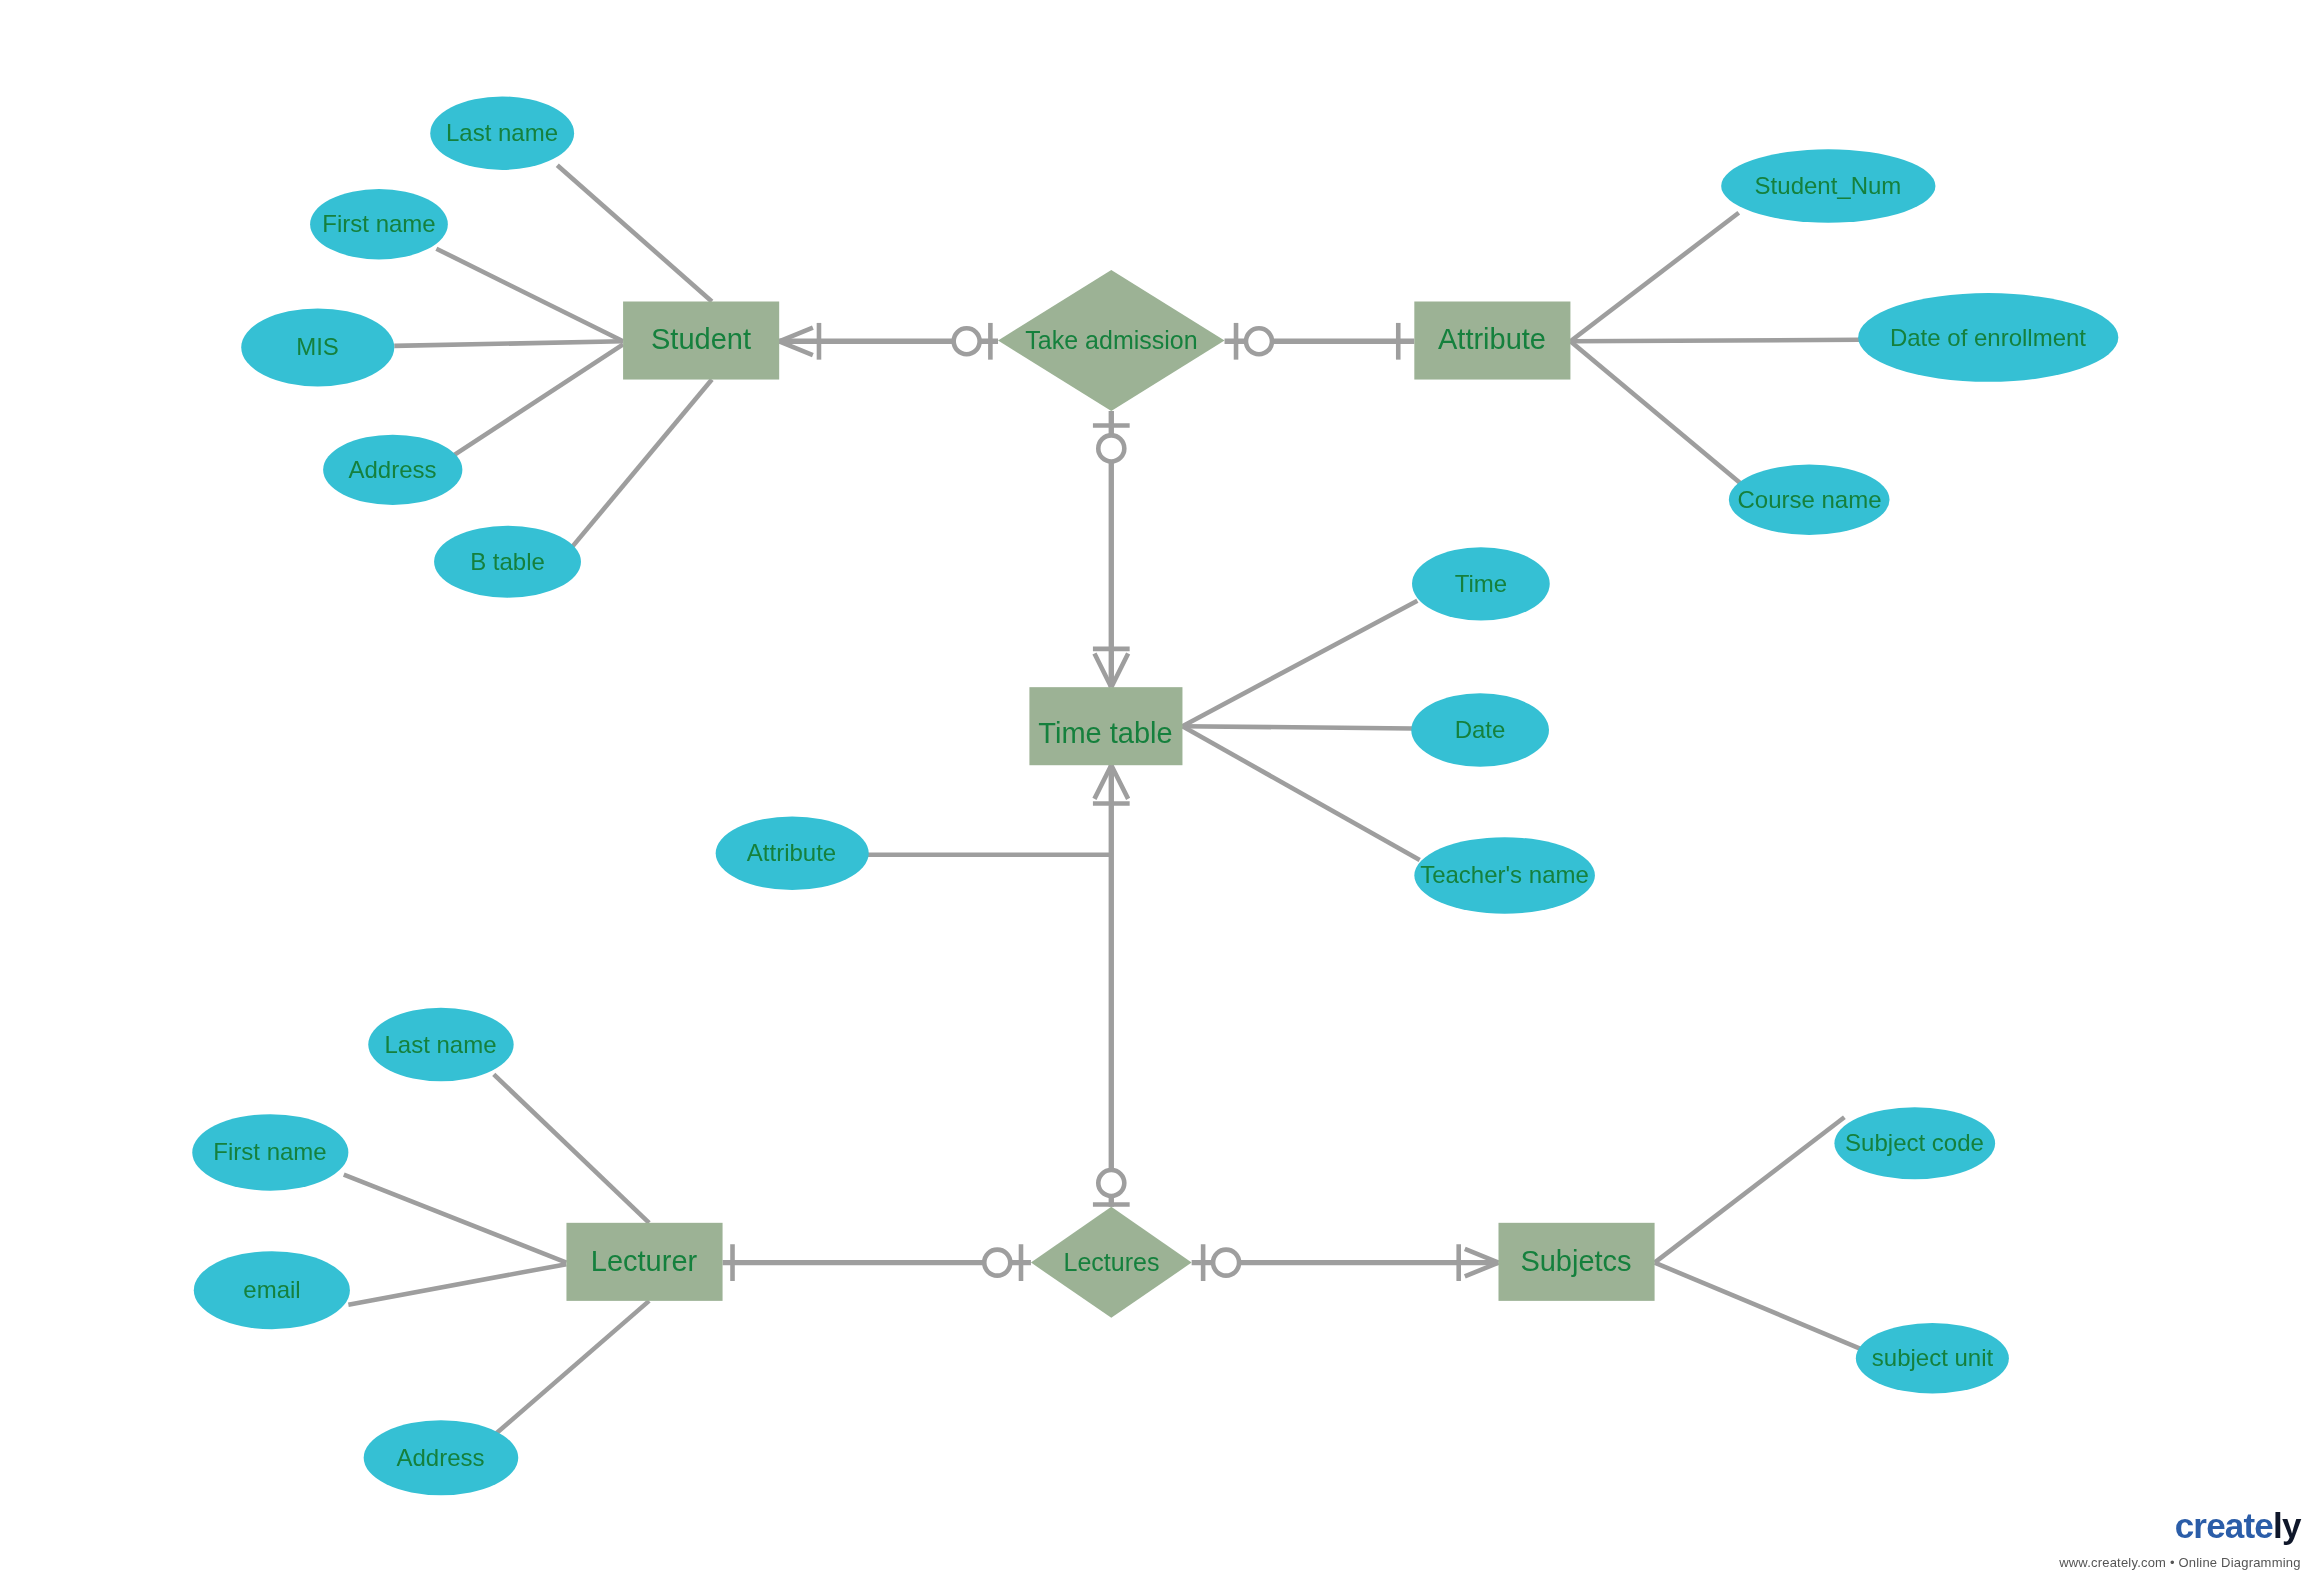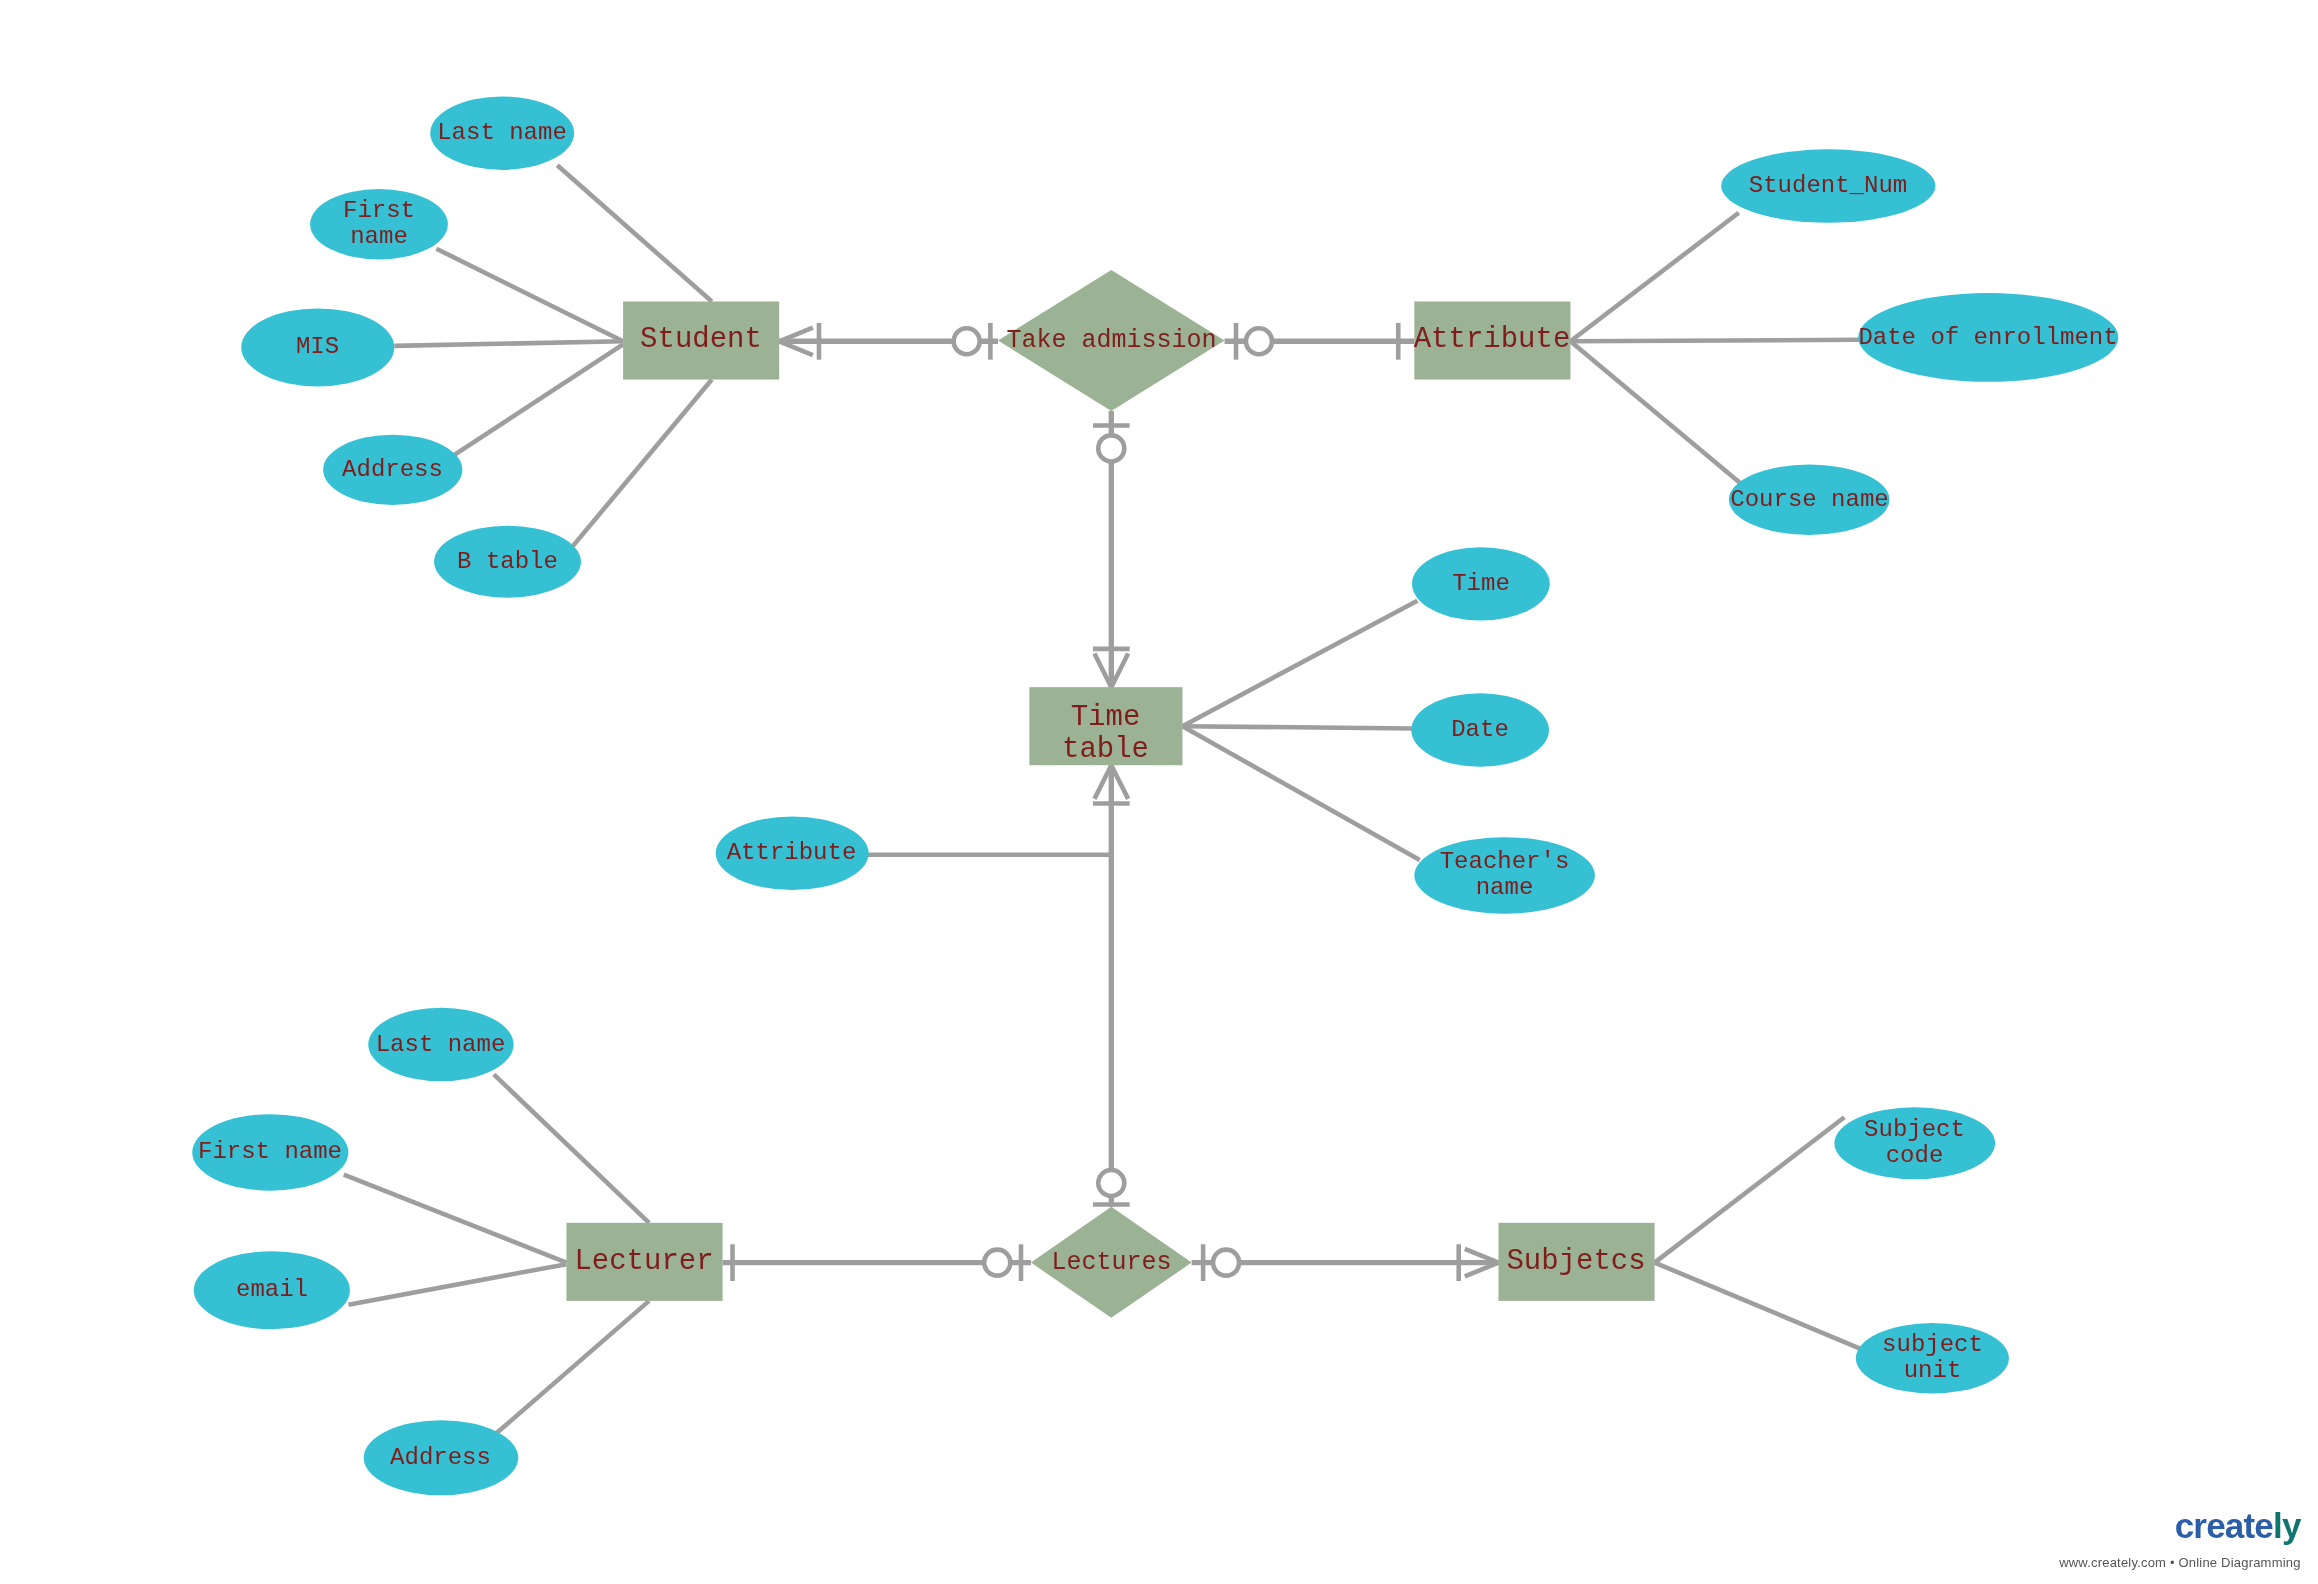--- a/index.html
+++ b/index.html
@@ -19,45 +19,44 @@
     left: 0; top: 0;
     width: 2319px;
     height: 1584px;
   }
   .node-label {
     position: absolute;
     display: flex;
     align-items: center;
     justify-content: center;
     text-align: center;
-    color: #7f1d1d;
+    color: #15803d;
     pointer-events: none;
     line-height: 1.1;
-    font-family: Liberation Mono, monospace;
   }
   .entity-label { font-size: 29px; }
   .rel-label    { font-size: 25px; }
   .attr-label   { font-size: 24px; }
 
   #watermark {
     position: absolute;
     right: 18.4px;
     bottom: 13.8px;
     text-align: right;
   }
   #watermark .wm-word {
     font-size: 35px;
     font-weight: 700;
     letter-spacing: -0.8px;
     line-height: 1;
     position: relative;
     display: inline-block;
   }
   #watermark .wm-a { color: #2B5DA8; }
-  #watermark .wm-b { color: #0f766e; }
+  #watermark .wm-b { color: #0f172a; }
   #watermark .wm-tag {
     font-size: 13px;
     color: #555555;
     margin-top: 12px;
     letter-spacing: 0.2px;
   }
 </style>
 </head>
 <body>
 

